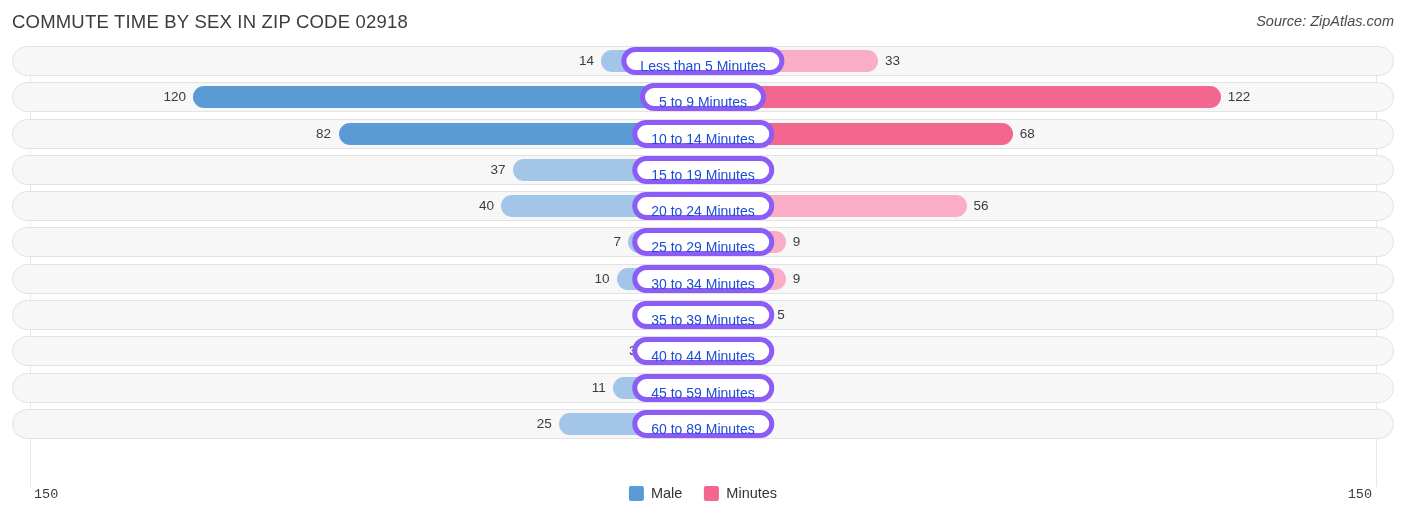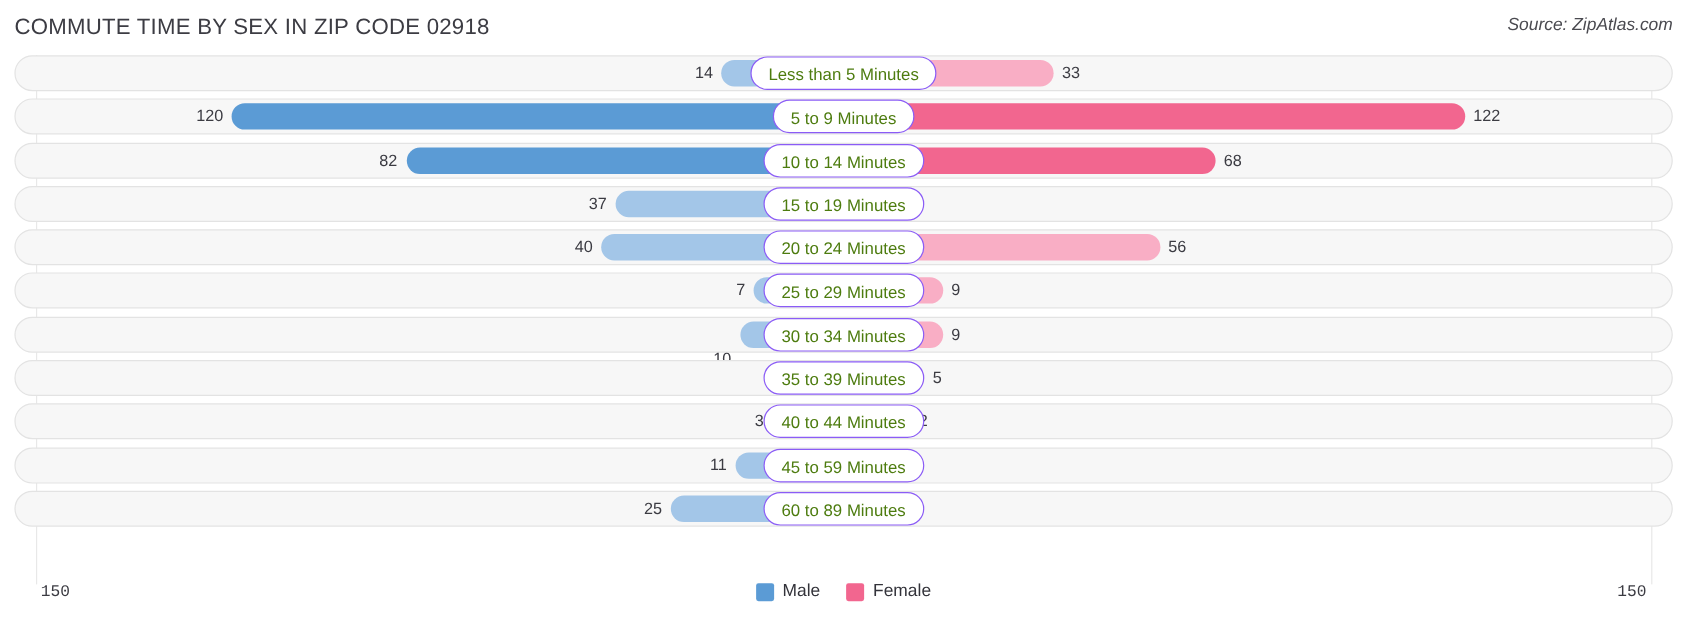--- a/index.html
+++ b/index.html
@@ -118,24 +118,24 @@
   
   .cat {
     position: absolute;
     top: 1px;
     left: 50%;
     transform: translateX(-50%);
     height: 28px;
     line-height: 28px;
     padding: 0 14px;
     background: #ffffff;
-    border: 1px solid #8b5cf6;
+    border: 5px solid #8b5cf6;
     border-radius: 14px;
     font-size: 14px;
-    color: #4d7c0f;
+    color: #1d4ed8;
     white-space: nowrap;
     box-sizing: border-box;
   }
 
   
   .footer {
     position: absolute;
     left: 0;
     top: 483px;
     width: 1406px;
@@ -235,21 +235,21 @@
         <div class="bar male" style="left: 628.05px; width: 74.95px; background: rgb(163, 198, 232);"></div>
         <div class="bar female" style="left: 703px; width: 82.65px; background: rgb(249, 174, 197);"></div>
         <div class="val left" style="right: 784.95px;">7</div>
         <div class="val right" style="left: 792.65px;">9</div>
         <div class="cat">25 to 29 Minutes</div>
       </div>
       <div class="row">
         <div class="track"></div>
         <div class="bar male" style="left: 616.5px; width: 86.5px; background: rgb(163, 198, 232);"></div>
         <div class="bar female" style="left: 703px; width: 82.65px; background: rgb(249, 174, 197);"></div>
-        <div class="val left" style="right: 796.5px; margin-top: 20px;">10</div>
+        <div class="val left" style="right: 796.5px;">10</div>
         <div class="val right" style="left: 792.65px;">9</div>
         <div class="cat">30 to 34 Minutes</div>
       </div>
       <div class="row">
         <div class="track"></div>
         <div class="bar male" style="left: 655px; width: 48px; background: rgb(163, 198, 232);"></div>
         <div class="bar female" style="left: 703px; width: 67.25px; background: rgb(249, 174, 197);"></div>
         <div class="val left" style="right: 758px;">0</div>
         <div class="val right" style="left: 777.25px;">5</div>
         <div class="cat">35 to 39 Minutes</div>
@@ -284,16 +284,16 @@
 <div class="footer">
   <div class="axis-label start">150</div>
   <div class="axis-label end">150</div>
   <div class="legend">
     <div class="legend-item">
       <span class="swatch" id="sw-male" style="background: rgb(91, 155, 213);"></span>
       <span class="legend-text">Male</span>
     </div>
     <div class="legend-item">
       <span class="swatch" id="sw-female" style="background: rgb(242, 102, 143);"></span>
-      <span class="legend-text">Female</span>
+      <span class="legend-text">Minutes</span>
     </div>
   </div>
 </div>
 
 </body></html>

